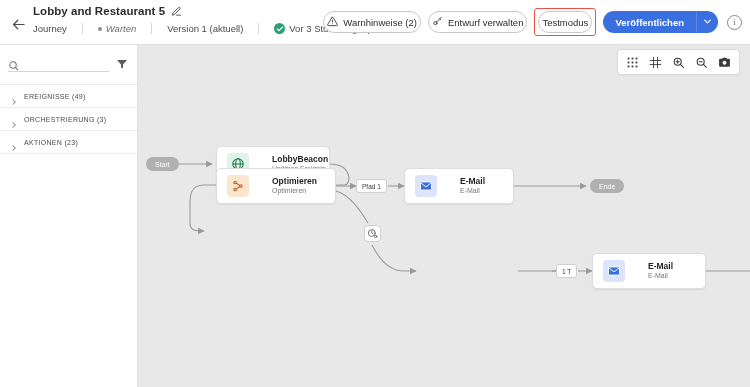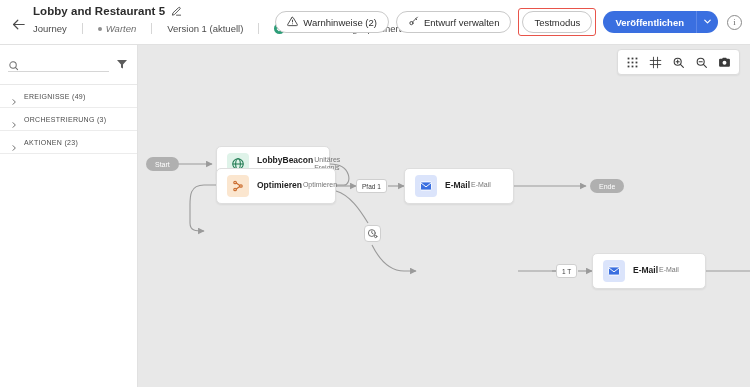--- a/index.html
+++ b/index.html
@@ -47,21 +47,21 @@
 
   
   .header-actions {
     position: absolute; right: 8px; top: 8px;
     display: flex; align-items: center; gap: 7px;
   }
   .hbtn {
     height: 22px; border: 1px solid #c9c9c9; border-radius: 11px;
     background: #ffffff; color: #2c2c2c; font-size: 9.5px;
     display: flex; align-items: center; gap: 5px;
-    padding: 0 11px; cursor: pointer; white-space: nowrap;
+    padding: 0 3px; cursor: pointer; white-space: nowrap;
     font-family: "Liberation Sans", sans-serif;
   }
   .testmode-wrap {
     border: 1.5px solid #e8544a; border-radius: 3px;
     padding: 2px 3px; display: flex; align-items: flex-start;
   }
   .publish-group { display: flex; align-items: center; }
   .publish-btn {
     height: 22px; background: #3a6fe0; color: #fff;
     font-size: 9.5px; font-weight: bold;
@@ -147,21 +147,21 @@
   }
   .node-ico {
     width: 22px; height: 22px; border-radius: 4px;
     display: flex; align-items: center; justify-content: center;
     flex: none;
   }
   .ico-green { background: #dff3e9; }
   .ico-orange { background: #fbe6cf; }
   .ico-blue { background: #dbe4fb; }
   .ico-tan { background: #f8ead6; }
-  .node-txt { display: flex; flex-direction: row; gap: 1px; line-height: 1.1; }
+  .node-txt { display: flex; flex-direction: column; gap: 1px; line-height: 1.1; margin-left: 15px; }
   .node-title { font-size: 8.5px; font-weight: bold; color: #1f1f1f; }
   .node-sub { font-size: 7px; color: #767676; }
 
   .pill {
     position: absolute; background: #b0b0b0; color: #ffffff;
     font-size: 7px; border-radius: 9px; height: 14px;
     display: flex; align-items: center; justify-content: center;
     padding: 0 9px; z-index: 10; cursor: pointer;
   }
   .chiplbl {

